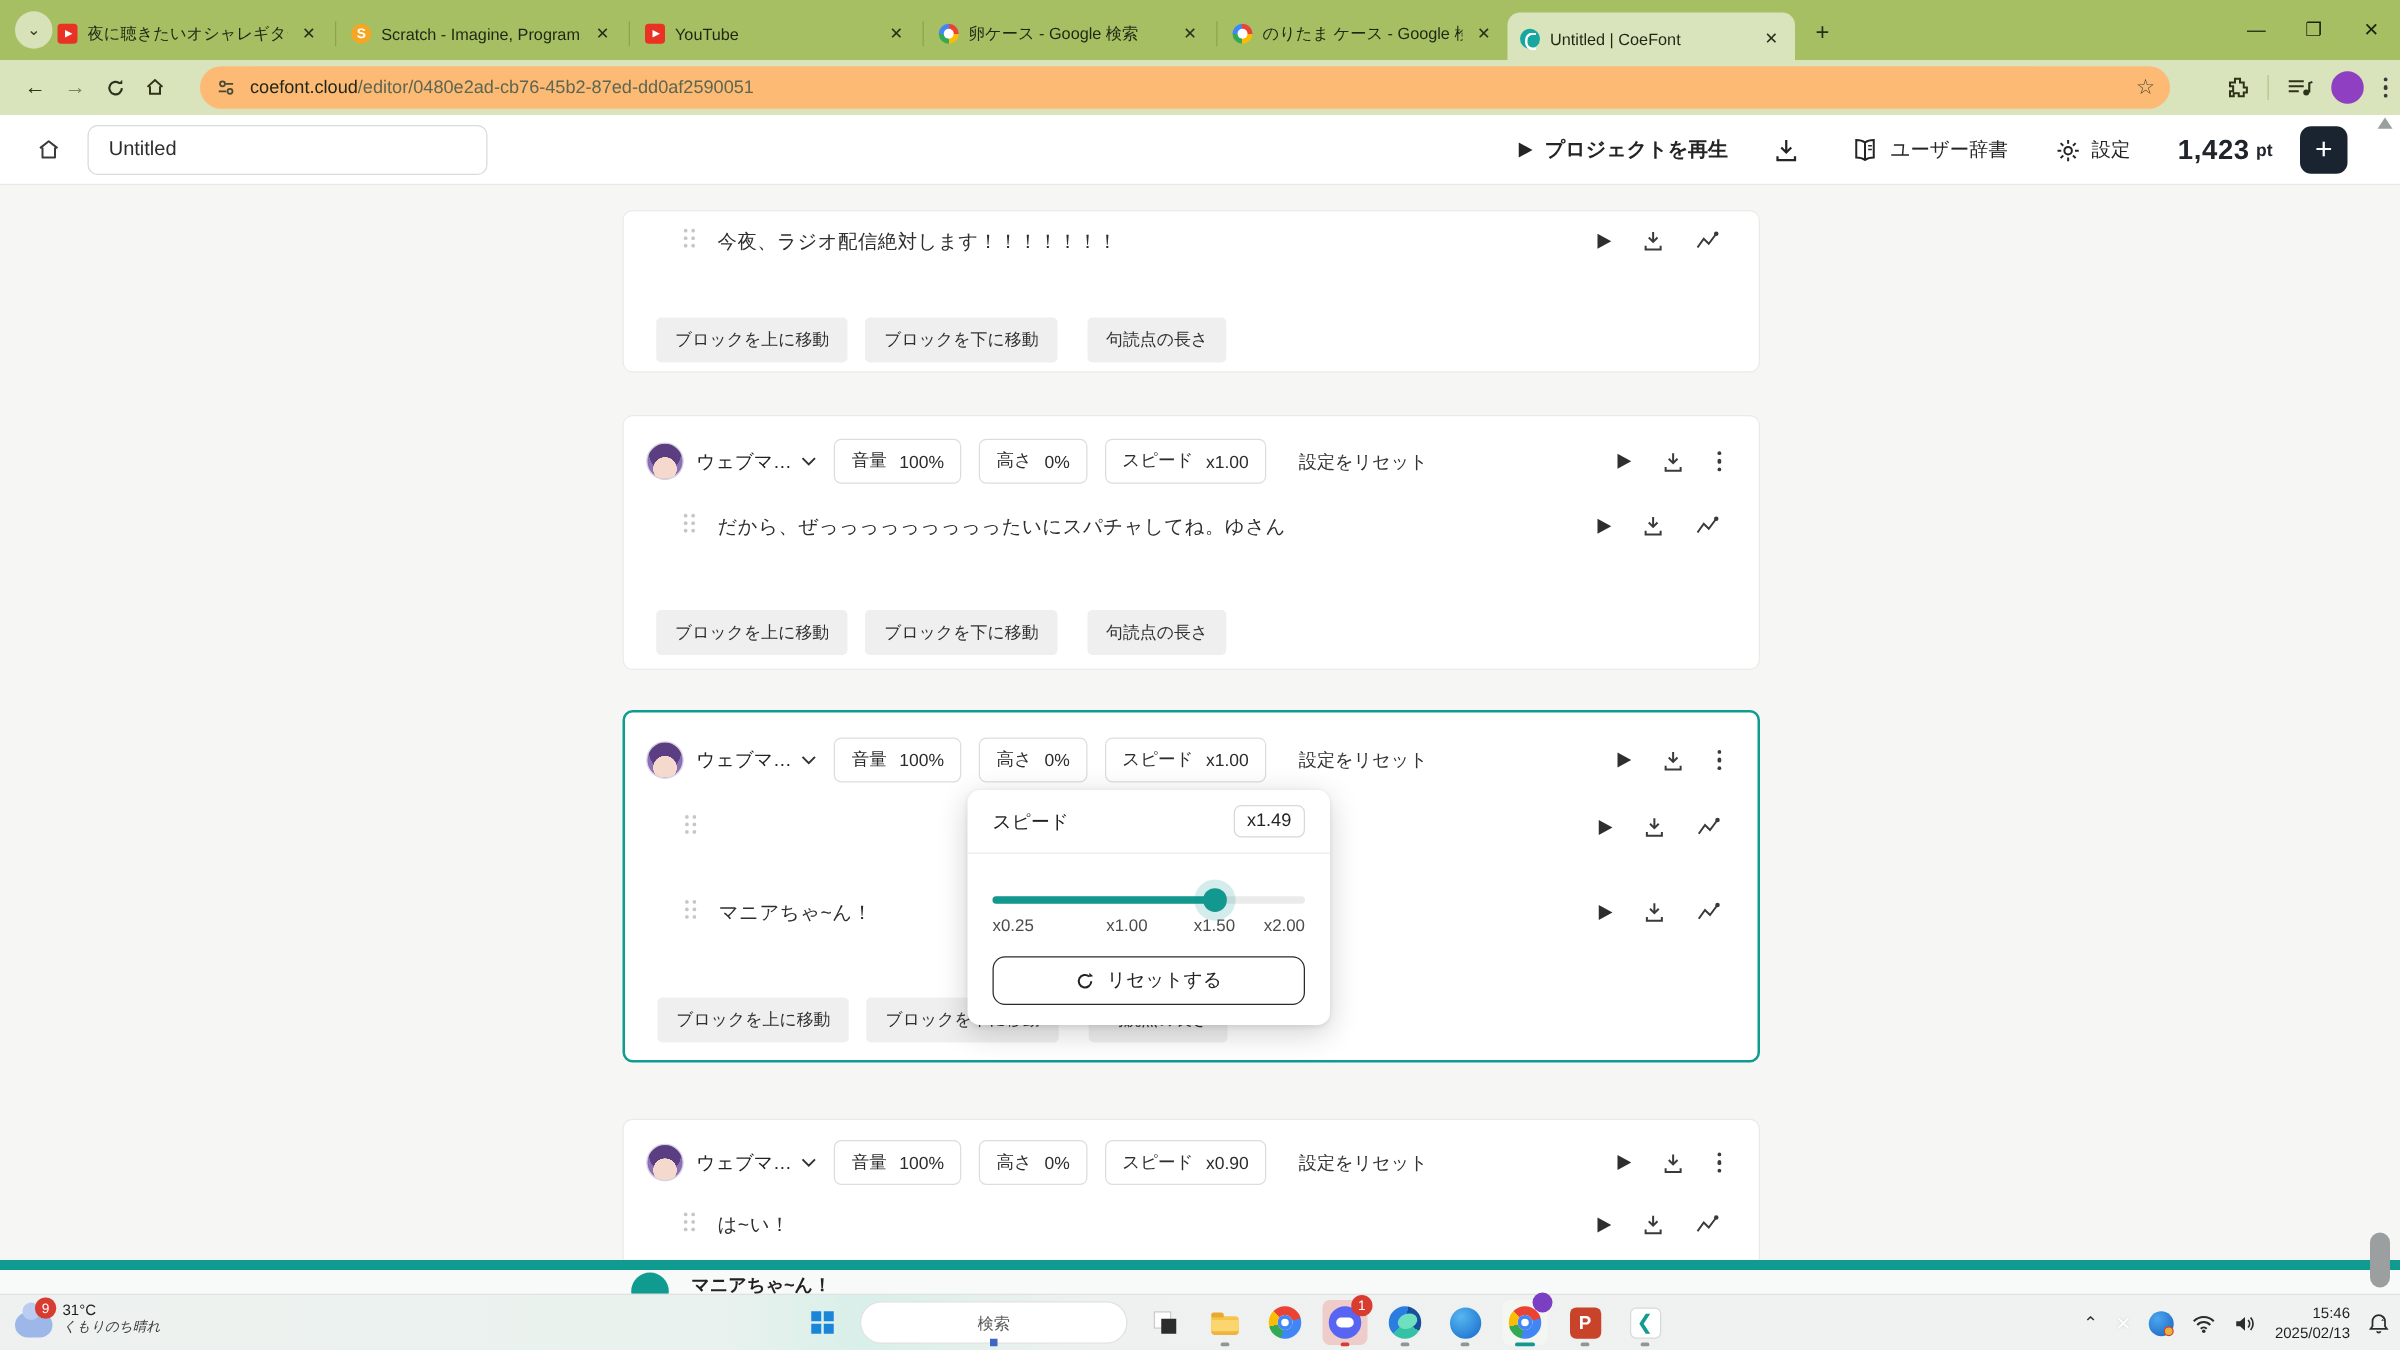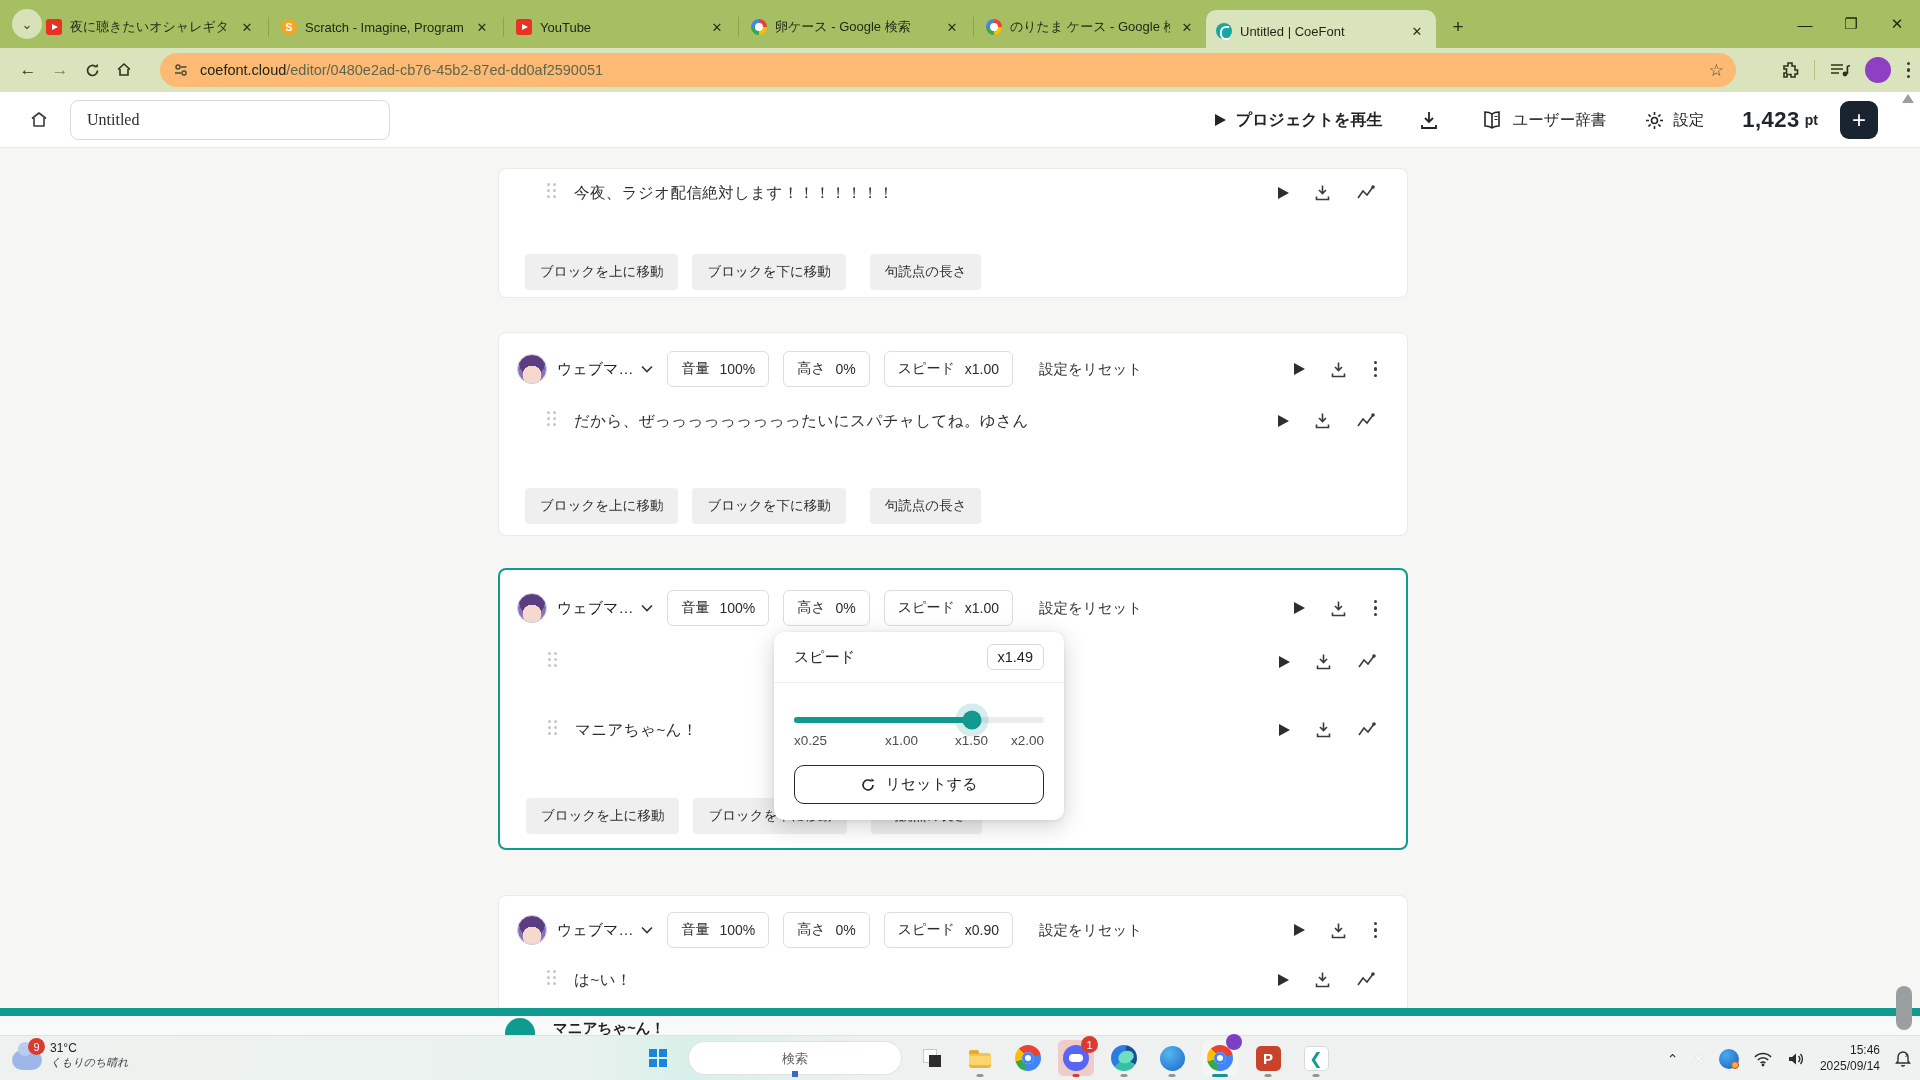--- a/index.html
+++ b/index.html
@@ -33,21 +33,21 @@
   .urlhost { font-size:14.5px; color:#20261a; }
   .urlpath { font-size:14.5px; color:#5d6650; }
   .pill-star { margin-left:auto; color:#444c35; font-size:17px; }
   .toolright { position:absolute; right:8px; top:5px; height:34px; display:flex; align-items:center; gap:14px; }
   .tooldiv { width:1px; height:20px; background:#b4c487; }
   .avatar-browser { width:26px; height:26px; border-radius:50%; background:#8e3fc2; }
 
   
   .appheader { position:absolute; top:92px; left:0; width:1920px; height:56px; background:#ffffff; border-bottom:1px solid #e8e9e6; }
   .home-btn { position:absolute; left:24px; top:13px; width:30px; height:30px; display:flex; align-items:center; justify-content:center; }
-  .title-box { position:absolute; left:70px; top:8px; width:320px; height:40px; border:1px solid #d9dbd8; border-radius:8px; display:flex; align-items:center; padding:0 16px; font-size:16px; color:#2d2d2d; background:#fff;font-family:Liberation Serif, serif; }
+  .title-box { position:absolute; left:70px; top:8px; width:320px; height:40px; border:1px solid #d9dbd8; border-radius:8px; display:flex; align-items:center; padding:0 16px; font-size:16px; color:#2d2d2d; background:#fff; }
   .hdr-right { position:absolute; right:0; top:0; height:56px; display:flex; align-items:center; }
   .play-project { display:flex; align-items:center; gap:10px; font-size:16px; font-weight:bold; color:#242424; margin-right:36px; }
   .hdr-dl { margin-right:40px; }
   .hdr-item { display:flex; align-items:center; gap:8px; font-size:15.5px; color:#242424; margin-right:38px; }
   .points { font-size:22px; font-weight:bold; color:#20242b; letter-spacing:.5px; }
   .points-unit { font-size:14px; font-weight:bold; color:#20242b; margin-left:5px; }
   .plus-btn { width:38px; height:38px; border-radius:9px; background:#1a2430; color:#fff; font-size:24px; display:flex; align-items:center; justify-content:center; margin-left:22px; margin-right:42px; }
 
   
   .card { position:absolute; left:498px; width:910px; background:#fff; border:1px solid #e9ebe7; border-radius:8px; }
@@ -615,21 +615,21 @@
       <svg width="20" height="16" viewBox="0 0 20 16">
           <path d="M2 6a11 11 0 0 1 16 0M4.8 9a7 7 0 0 1 10.4 0M7.6 12a3.4 3.4 0 0 1 4.8 0" fill="none" stroke="#2c2c2c" stroke-width="1.6"></path>
           <circle cx="10" cy="14" r="1.4" fill="#2c2c2c"></circle>
         </svg>
       <svg width="19" height="16" viewBox="0 0 19 16">
           <path d="M2 6v4h3l4 3.5v-11L5 6z" fill="#2c2c2c"></path>
           <path d="M11.5 5a4.5 4.5 0 0 1 0 6M13.5 3a7.5 7.5 0 0 1 0 10" fill="none" stroke="#2c2c2c" stroke-width="1.4"></path>
         </svg>
       <div class="clock">
         <div>15:46</div>
-        <div>2025/09/14</div>
+        <div>2025/02/13</div>
       </div>
       <svg width="18" height="18" viewBox="0 0 18 18">
           <path d="M9 2a5 5 0 0 0-5 5v4l-1.5 2h13L14 11V7a5 5 0 0 0-5-5z" fill="none" stroke="#2c2c2c" stroke-width="1.4"></path>
           <path d="M7.5 15a1.6 1.6 0 0 0 3 0" fill="none" stroke="#2c2c2c" stroke-width="1.4"></path>
           <text x="11" y="7" font-size="6" fill="#2c2c2c">z</text>
         </svg>
     </div>
   </div>
 
 </div>

